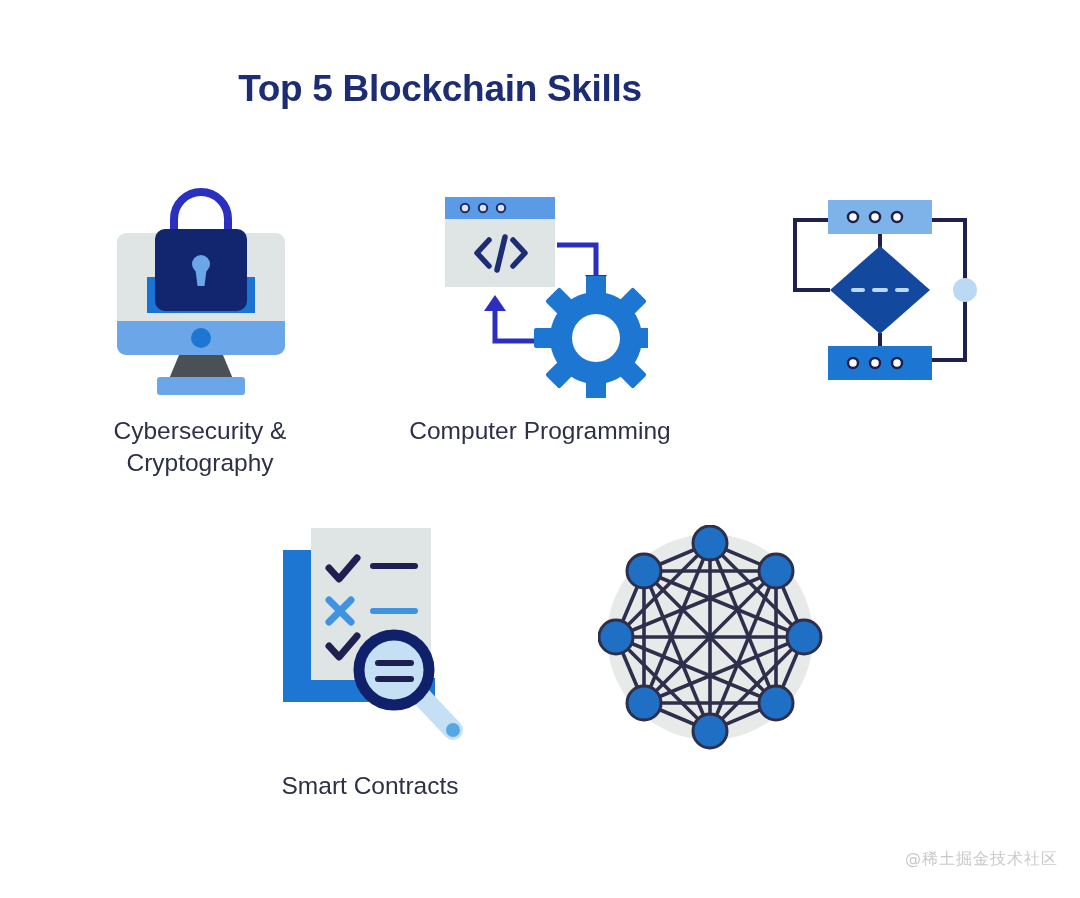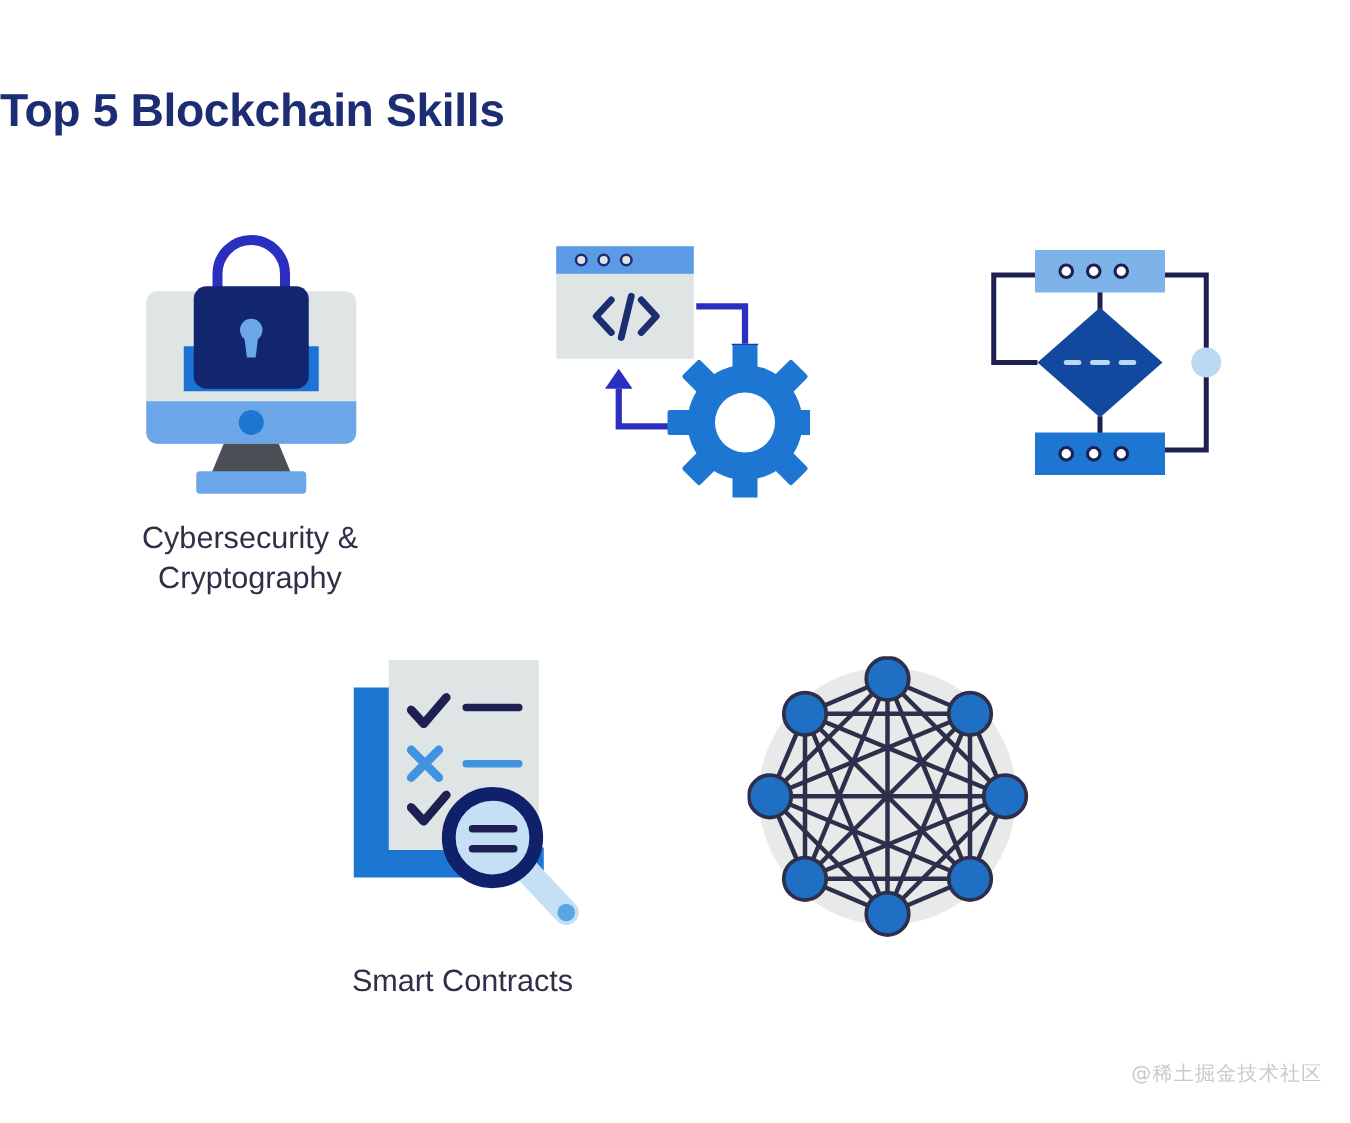--- a/index.html
+++ b/index.html
@@ -18,21 +18,21 @@
     width: 1080px;
     height: 898px;
     position: relative;
     background: #ffffff;
   }
   .page-title {
     position: absolute;
     top: 68px;
     left: 0;
     width: 880px;
-    text-align: left;
+    text-align: center;
     font-size: 37px;
     font-weight: bold;
     letter-spacing: -0.3px;
     color: #1d2d73;
     font-family: "Liberation Sans", sans-serif;
   }
 
   
   .row {
     position: absolute;
@@ -150,20 +150,21 @@
             <rect x="38" y="-10" width="24" height="20" rx="2"></rect>
             <rect x="-10" y="-62" width="20" height="24" rx="2" transform="rotate(45)"></rect>
             <rect x="-10" y="38" width="20" height="24" rx="2" transform="rotate(45)"></rect>
             <rect x="-62" y="-10" width="24" height="20" rx="2" transform="rotate(45)"></rect>
             <rect x="38" y="-10" width="24" height="20" rx="2" transform="rotate(45)"></rect>
             <circle cx="0" cy="0" r="46"></circle>
             <circle cx="0" cy="0" r="24" fill="#ffffff"></circle>
           </g>
         </svg>
       </div>
+      <div class="skill-label">Computer Programming</div>
     </div>
 
     <div class="skill">
       <div class="skill-icon">
         <svg width="210" height="205" viewBox="0 0 210 205">
 
           <g stroke="#1d2050" stroke-width="4" fill="none">
             <polyline points="53,32 20,32 20,102 55,102"></polyline>
             <polyline points="157,32 190,32 190,172 157,172"></polyline>
             <line x1="105" y1="32" x2="105" y2="60"></line>

